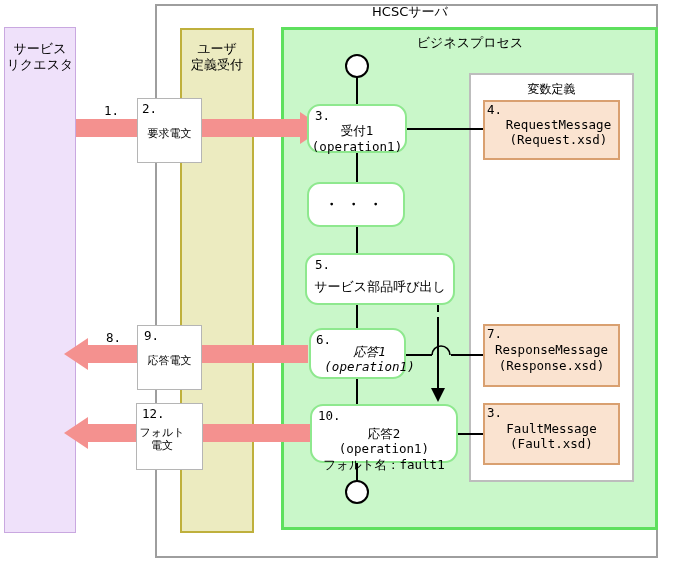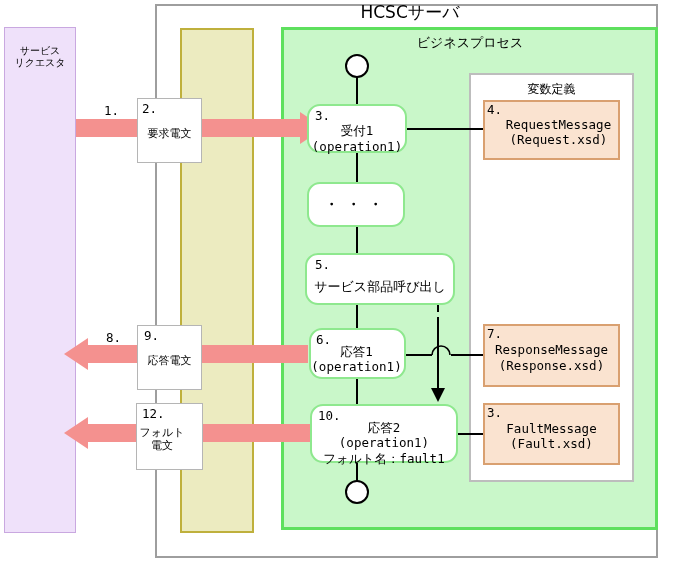--- a/index.html
+++ b/index.html
@@ -4,24 +4,24 @@
 <style>
   html,body{margin:0;padding:0;background:#ffffff;}
   body{font-family:"DejaVu Sans","Liberation Sans",sans-serif;}
   #stage{position:relative;width:688px;height:561px;background:#ffffff;overflow:hidden;}
   .abs{position:absolute;box-sizing:border-box;}
   .lbl{position:absolute;box-sizing:border-box;display:flex;align-items:center;justify-content:center;
        text-align:center;line-height:1.22;white-space:pre-line;color:#000;}
 
   
   #hcsc-frame{left:155px;top:4px;width:503px;height:554px;border:2px solid #9e9e9e;background:transparent;}
-  #hcsc-title{left:330px;top:2px;width:160px;height:20px;font-size:17px;}
+  #hcsc-title{left:330px;top:2px;width:160px;height:20px;font-size:13px;}
 
   #requester-box{left:4px;top:27px;width:72px;height:506px;border:1px solid #c9a8e0;background:#efe1fa;}
-  #requester-title{left:4px;top:34px;width:72px;height:46px;font-size:10px;}
+  #requester-title{left:4px;top:34px;width:72px;height:46px;font-size:13px;}
 
   #userdef-box{left:180px;top:28px;width:74px;height:505px;border:2px solid #bfb03c;background:#ecebc0;}
   #userdef-title{left:180px;top:34px;width:74px;height:46px;font-size:13px;}
 
   #bp-box{left:281px;top:27px;width:377px;height:503px;border:3px solid #5ee05e;background:#c9f7c9;}
   #bp-title{left:340px;top:33px;width:260px;height:20px;font-size:13px;}
 
   #vardef-box{left:469px;top:73px;width:165px;height:409px;border:2px solid #bdbdbd;background:#ffffff;}
   #vardef-title{left:469px;top:78px;width:165px;height:22px;font-size:12px;}
 
@@ -29,21 +29,21 @@
   .act{border:2px solid #8ee88e;background:#ffffff;border-radius:13px;}
   .act-txt{font-size:12.5px;font-family:"DejaVu Sans Mono","Liberation Mono",monospace;}
 
   #act3{left:307px;top:104px;width:100px;height:49px;}
   #act3-t{left:307px;top:104px;width:100px;height:49px;}
   #actdots{left:307px;top:182px;width:98px;height:45px;}
   #actdots-t{left:307px;top:182px;width:98px;height:45px;font-size:17px;letter-spacing:5px;}
   #act5{left:305px;top:253px;width:150px;height:52px;}
   #act5-t{left:305px;top:253px;width:150px;height:52px;}
   #act6{left:309px;top:328px;width:97px;height:51px;}
-  #act6-t{left:308px;top:328px;width:97px;height:51px;}
+  #act6-t{left:321px;top:328px;width:97px;height:51px;font-style:italic;}
   #act10{left:310px;top:404px;width:148px;height:59px;}
   #act10-t{left:310px;top:404px;width:148px;height:59px;}
 
   .node-num{position:absolute;font-size:12.5px;
             font-family:"DejaVu Sans Mono","Liberation Mono",monospace;color:#000;}
 
   
   .circ{border:2px solid #000;border-radius:50%;background:#ffffff;}
   #circ-start{left:345px;top:54px;width:24px;height:24px;}
   #circ-end{left:345px;top:480px;width:24px;height:24px;}
@@ -86,20 +86,22 @@
 <div id="stage">
 
   <div class="abs" id="hcsc-frame"></div>
   <div class="lbl" id="hcsc-title">HCSCサーバ</div>
 
   <div class="abs" id="requester-box"></div>
   <div class="lbl" id="requester-title">サービス
 リクエスタ</div>
 
   <div class="abs" id="userdef-box"></div>
+  <div class="lbl" id="userdef-title">ユーザ
+定義受付</div>
 
   <div class="abs" id="bp-box"></div>
   <div class="lbl" id="bp-title">ビジネスプロセス</div>
 
   <div class="abs" id="vardef-box"></div>
   <div class="lbl" id="vardef-title">変数定義</div>
 
   <div class="abs ln lnv" style="left:356px;top:77px;height:28px;"></div>
 
   <div class="abs ln lnv" style="left:356px;top:152px;height:31px;"></div>
@@ -159,21 +161,21 @@
   <span class="node-num" style="left:315px;top:257px;">5.</span>
   <div class="lbl act-txt" id="act5-t" style="padding-top:16px;font-size:13px;font-family:'DejaVu Sans','Liberation Sans',sans-serif;">サービス部品呼び出し</div>
 
   <div class="abs act" id="act6"></div>
   <span class="node-num" style="left:316px;top:332px;">6.</span>
   <div class="lbl act-txt" id="act6-t" style="padding-top:11px;">応答1
 (operation1)</div>
 
   <div class="abs act" id="act10"></div>
   <span class="node-num" style="left:318px;top:408px;">10.</span>
-  <div class="lbl act-txt" id="act10-t" style="padding-top:19px;">応答2
+  <div class="lbl act-txt" id="act10-t" style="padding-top:19px;margin-top:6px;">応答2
 (operation1)
 フォルト名：fault1</div>
 
   <div class="abs varbox" id="var4"></div>
   <span class="node-num" style="left:487px;top:102px;">4.</span>
   <div class="lbl varbox-t" id="var4-t">RequestMessage
 (Request.xsd)</div>
 
   <div class="abs varbox" id="var7"></div>
   <span class="node-num" style="left:487px;top:326px;">7.</span>

